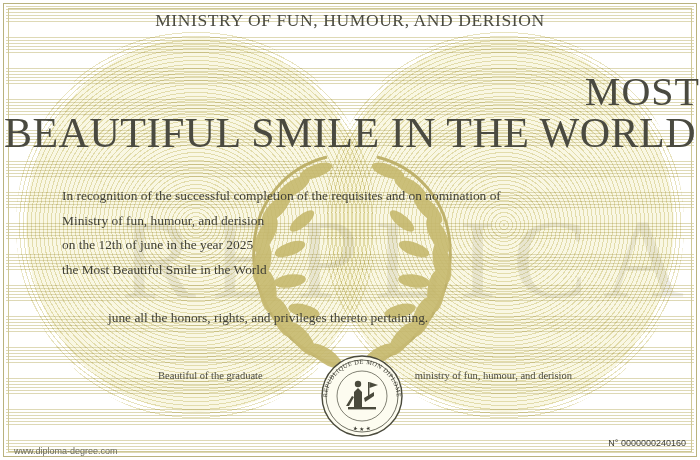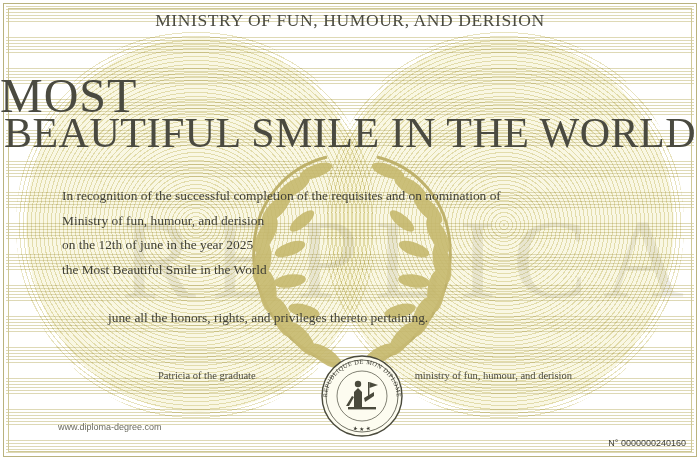--- a/index.html
+++ b/index.html
@@ -99,22 +99,22 @@
     text-align: center;
     font-size: 17.5px;
     letter-spacing: .6px;
     color: #4a4a40;
   }
 
   .title-main {
     position: absolute;
     top: 72px;
     left: 0; right: 0;
-    text-align: left;
-    font-size: 48px;
+    text-align: right;
+    font-size: 40px;
     letter-spacing: 1px;
     color: #4a4a40;
     line-height: 1.02;
   }
   .title-sub {
     position: absolute;
     top: 112px;
     left: 0; right: 0;
     text-align: center;
     font-size: 42px;
@@ -166,25 +166,24 @@
     left: 318px;
     top: 352px;
     width: 88px;
     height: 88px;
   }
 
   
   .footer-left {
     position: absolute;
     left: 14px;
-    bottom: 28px;
+    bottom: 4px;
     font-family: "Liberation Sans", sans-serif;
     font-size: 9px;
     color: #6a6a5e;
-    margin-left: 44px;
   }
   .footer-right {
     position: absolute;
     right: 14px;
     bottom: 12px;
     font-family: "Liberation Sans", sans-serif;
     font-size: 9px;
     color: #3a3a32;
   }
 </style>
@@ -250,21 +249,21 @@
 
     <div class="body-block">
       <div>In recognition of the successful completion of the requisites and on nomination of</div>
       <div>Ministry of fun, humour, and derision</div>
       <div>on the 12th of june in the year 2025</div>
       <div>the Most Beautiful Smile in the World</div>
     </div>
 
     <div class="honors-line">june all the honors, rights, and privileges thereto pertaining.</div>
 
-    <div class="sign-left">Patricia of the graduate</div>
+    <div class="sign-left">Beautiful of the graduate</div>
     <div class="sign-right">ministry of fun, humour, and derision</div>
 
     <svg class="seal" viewBox="0 0 88 88">
       <defs>
         <path id="sealArc" d="M 9,47 A 35,35 0 0 1 79,47"></path>
         <path id="sealArcBottom" d="M 12,47 A 32,32 0 0 0 76,47"></path>
       </defs>
       <circle cx="44" cy="44" r="40" fill="#fdfcf0" stroke="#4a4a3c" stroke-width="1.4"></circle>
       <circle cx="44" cy="44" r="36" fill="none" stroke="#4a4a3c" stroke-width="0.8"></circle>
       <circle cx="44" cy="44" r="25" fill="none" stroke="#4a4a3c" stroke-width="0.7"></circle>

